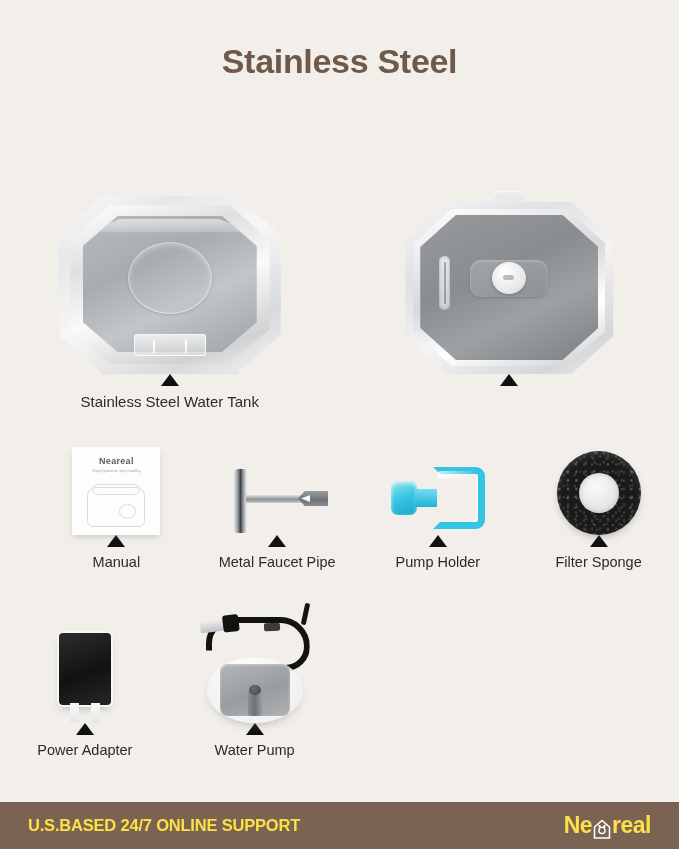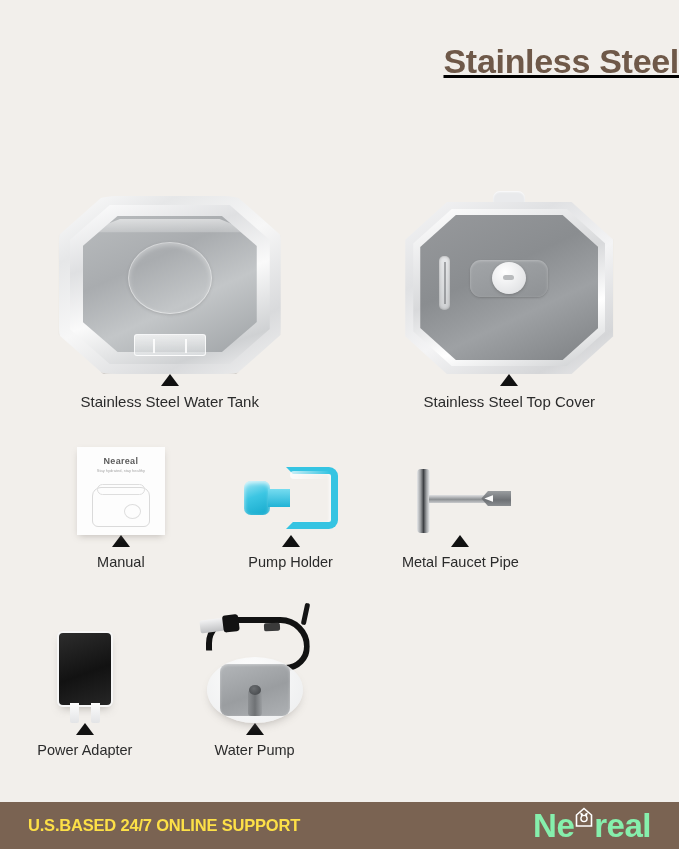--- a/index.html
+++ b/index.html
@@ -7,22 +7,21 @@
     width: 679px; height: 849px;
     background: #f2efeb;
     font-family: "Liberation Sans", sans-serif;
     overflow: hidden;
   }
   .page { position: relative; width: 679px; height: 849px; background: #f2efeb; }
 
   
   .title-block {
     position: absolute; top: 38px; left: 0; width: 679px;
-    text-align: right;
-    text-decoration: underline;
+    text-align: center;
   }
   .title-line {
     font-size: 34px; font-weight: 700; color: #6f5949;
     letter-spacing: -0.3px; line-height: 46px;
   }
 
   
   .row { position: absolute; left: 0; width: 679px; display: flex; }
   .cell { position: relative; display: flex; flex-direction: column; align-items: center; }
 
@@ -351,22 +350,22 @@
   
   .footer {
     position: absolute; left: 0; bottom: 0; width: 679px; height: 47px;
     background: #7a6352; display: flex; align-items: center;
     justify-content: space-between; padding: 0 28px;
   }
   .footer-text {
     color: #fde047; font-size: 16.5px; font-weight: 700; letter-spacing: -0.2px;
   }
   .footer-logo {
-    display: flex; align-items: flex-start; color: #86efac;
-    font-size: 33px; font-weight: 700; letter-spacing: -0.5px;
+    display: flex; align-items: flex-end; color: #fde047;
+    font-size: 23px; font-weight: 700; letter-spacing: -0.5px;
   }
   .logo-mark {
     display: inline-block; width: 18px; height: 20px; margin: 0 1px;
     position: relative;
   }
   .logo-mark svg { display: block; }
 </style>
 </head>
 <body>
 
@@ -398,64 +397,70 @@
           <div class="cover-neck"></div>
           <div class="cover-outer"></div>
           <div class="cover-ring"></div>
           <div class="cover-face"></div>
           <div class="cover-window"></div>
           <div class="cover-well"></div>
           <div class="cover-knob"></div>
         </div>
       </div>
       <div class="arrow"></div>
-      <div class="caption big">Stainless Steel Top Cover</div>
     </div>
 
   </div>
 
   <div class="row row2">
 
     <div class="cell">
       <div class="art">
         <div class="manual">
           <div class="manual-brand">Neareal</div>
           <div class="manual-tag">Stay hydrated, stay healthy</div>
           <div class="manual-fig"></div>
         </div>
       </div>
       <div class="arrow"></div>
       <div class="caption">Manual</div>
+    </div>
+
+    <div class="cell">
+      <div class="art">
+        <div class="faucet">
+          <div class="faucet-post"></div>
+          <div class="faucet-arm"></div>
+          <div class="faucet-tip"></div>
+        </div>
+      </div>
+      <div class="arrow"></div>
+      <div class="caption">Metal Faucet Pipe</div>
     </div>
 
     <div class="cell">
       <div class="art">
         <div class="holder">
           <div class="holder-knob"></div>
           <div class="holder-stem"></div>
           <div class="holder-fork"></div>
           <div class="holder-gloss"></div>
         </div>
       </div>
       <div class="arrow"></div>
       <div class="caption">Pump Holder</div>
     </div>
 
     <div class="cell">
       <div class="art">
-        <div class="faucet">
-          <div class="faucet-post"></div>
-          <div class="faucet-arm"></div>
-          <div class="faucet-tip"></div>
-        </div>
-      </div>
-      <div class="arrow"></div>
-      <div class="caption">Metal Faucet Pipe</div>
-    </div>
-
+        <div class="sponge"></div>
+      </div>
+      <div class="arrow"></div>
+      <div class="caption">Filter Sponge</div>
+    </div>
 
   </div>
 
   <div class="row row3">
 
 
 
     <div class="cell">
       <div class="art">
         <div class="adapter">

